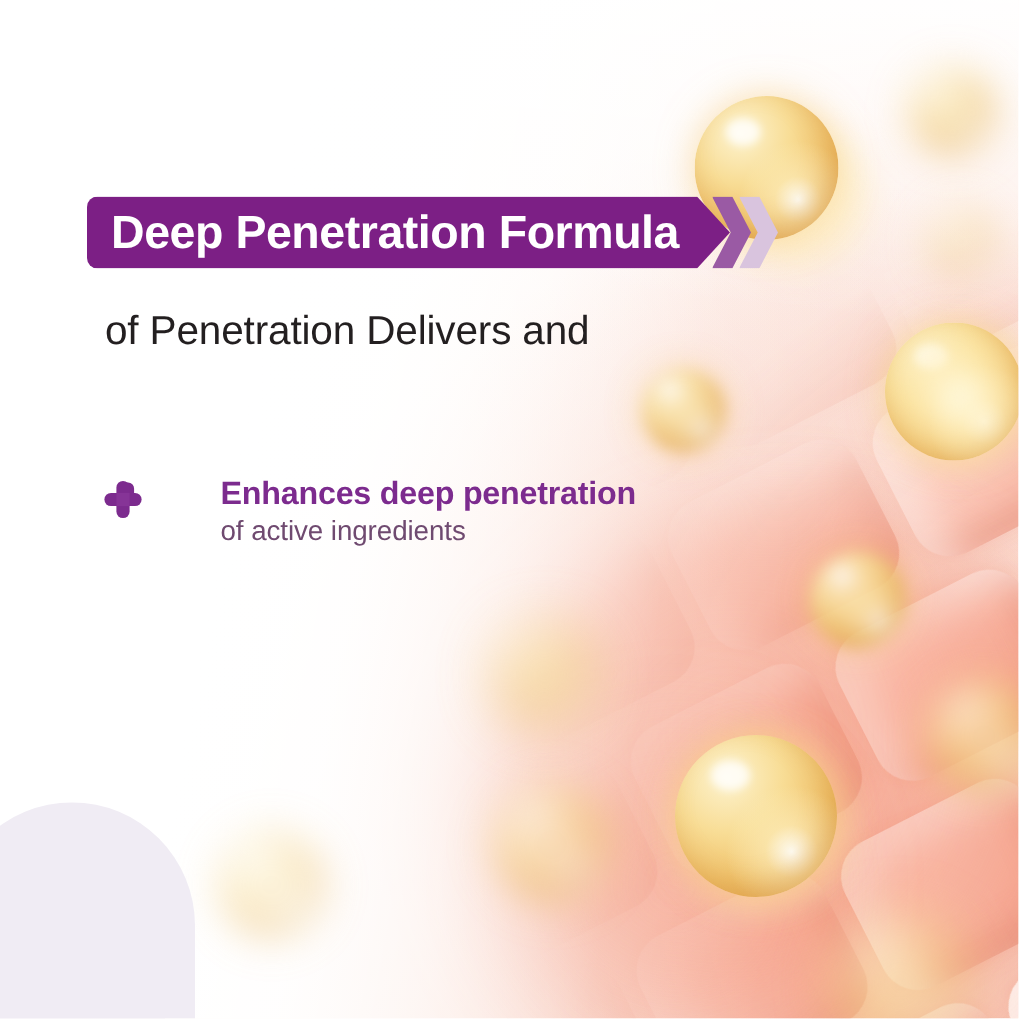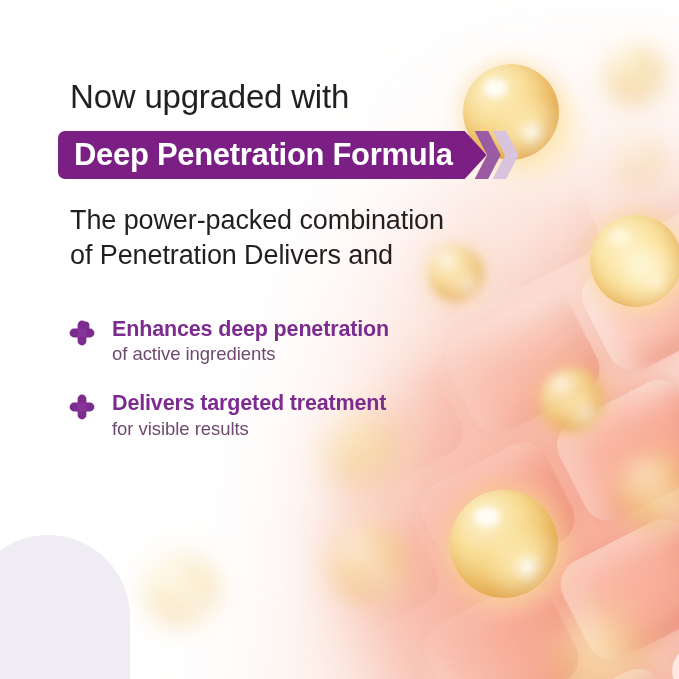--- a/index.html
+++ b/index.html
@@ -229,21 +229,21 @@
     align-items: flex-start;
     margin-bottom: 24px;
   }
   .bullet-icon {
     flex: 0 0 auto;
     width: 28px;
     height: 28px;
     margin-top: 3px;
     margin-right: 16px;
   }
-  .bullet-body { padding-top: 1px; }
+  .bullet-body { padding-top: 1px; margin-left: 35px; }
   .bullet-title {
     font-size: 21.5px;
     font-weight: 700;
     color: #7c2b8e;
     letter-spacing: -0.15px;
     line-height: 1.18;
     white-space: nowrap;
   }
   .bullet-sub {
     font-size: 18.5px;
@@ -319,32 +319,30 @@
     <div class="droplet vblurred" style="left:618px; top:138px; width:46px; height:46px; opacity:.35;"></div>
   </div>
 
   <div class="bg-layer">
     <div class="lav-bar"></div>
     <div class="lav-arch"></div>
   </div>
 
   <div class="content">
 
-    <div class="kicker">Now upgraded with</div>
 
     <div class="banner-wrap">
       <div class="banner">
         <span class="banner-text">Deep Penetration Formula</span>
       </div>
       <div class="chev chev-mid"></div>
       <div class="chev chev-light"></div>
     </div>
 
     <div class="body-copy">
-      <span class="ln">The power-packed combination</span>
       <span class="ln">of Penetration Delivers and</span>
     </div>
 
     <div class="bullets">
 
       <div class="bullet">
         <span class="bullet-icon">
           <svg viewBox="0 0 28 28" width="28" height="28" aria-hidden="true">
             <path fill="#7C2B8E" d="M10.6 2.6h6.8a4 4 0 0 1 4 4v3.8h-3.8V6.6a4 4 0 0 0-4-4h-3z"></path>
             <path fill="#7C2B8E" d="M10.4 1.8h7.2a4.2 4.2 0 0 1 4.2 4.2v4.2H26a0 0 0 0 1 0 0 4.2 4.2 0 0 1 0 0v0a4.2 4.2 0 0 1-4.2 4.2h0v4.2a4.2 4.2 0 0 1-4.2 4.2h-7.2A4.2 4.2 0 0 1 6.2 18.6v-4.2H6A4.2 4.2 0 0 1 1.8 10.2 4.2 4.2 0 0 1 6 6h0.2V6A4.2 4.2 0 0 1 10.4 1.8z" opacity="0"></path>
@@ -356,33 +354,16 @@
               <rect x="9.6" y="9.6" width="8.8" height="8.8"></rect>
             </g>
           </svg>
         </span>
         <span class="bullet-body">
           <span class="bullet-title">Enhances deep penetration</span>
           <span class="bullet-sub">of active ingredients</span>
         </span>
       </div>
 
-      <div class="bullet">
-        <span class="bullet-icon">
-          <svg viewBox="0 0 28 28" width="28" height="28" aria-hidden="true">
-            <g fill="#7C2B8E">
-              <rect x="9.6" y="1.6" width="8.8" height="24.8" rx="4.4"></rect>
-              <rect x="1.6" y="9.6" width="24.8" height="8.8" rx="4.4"></rect>
-            </g>
-            <g fill="#8E3D9E" opacity="0.55">
-              <rect x="9.6" y="9.6" width="8.8" height="8.8"></rect>
-            </g>
-          </svg>
-        </span>
-        <span class="bullet-body">
-          <span class="bullet-title">Delivers targeted treatment</span>
-          <span class="bullet-sub">for visible results</span>
-        </span>
-      </div>
 
     </div>
   </div>
 </div>
 
 </body></html>

